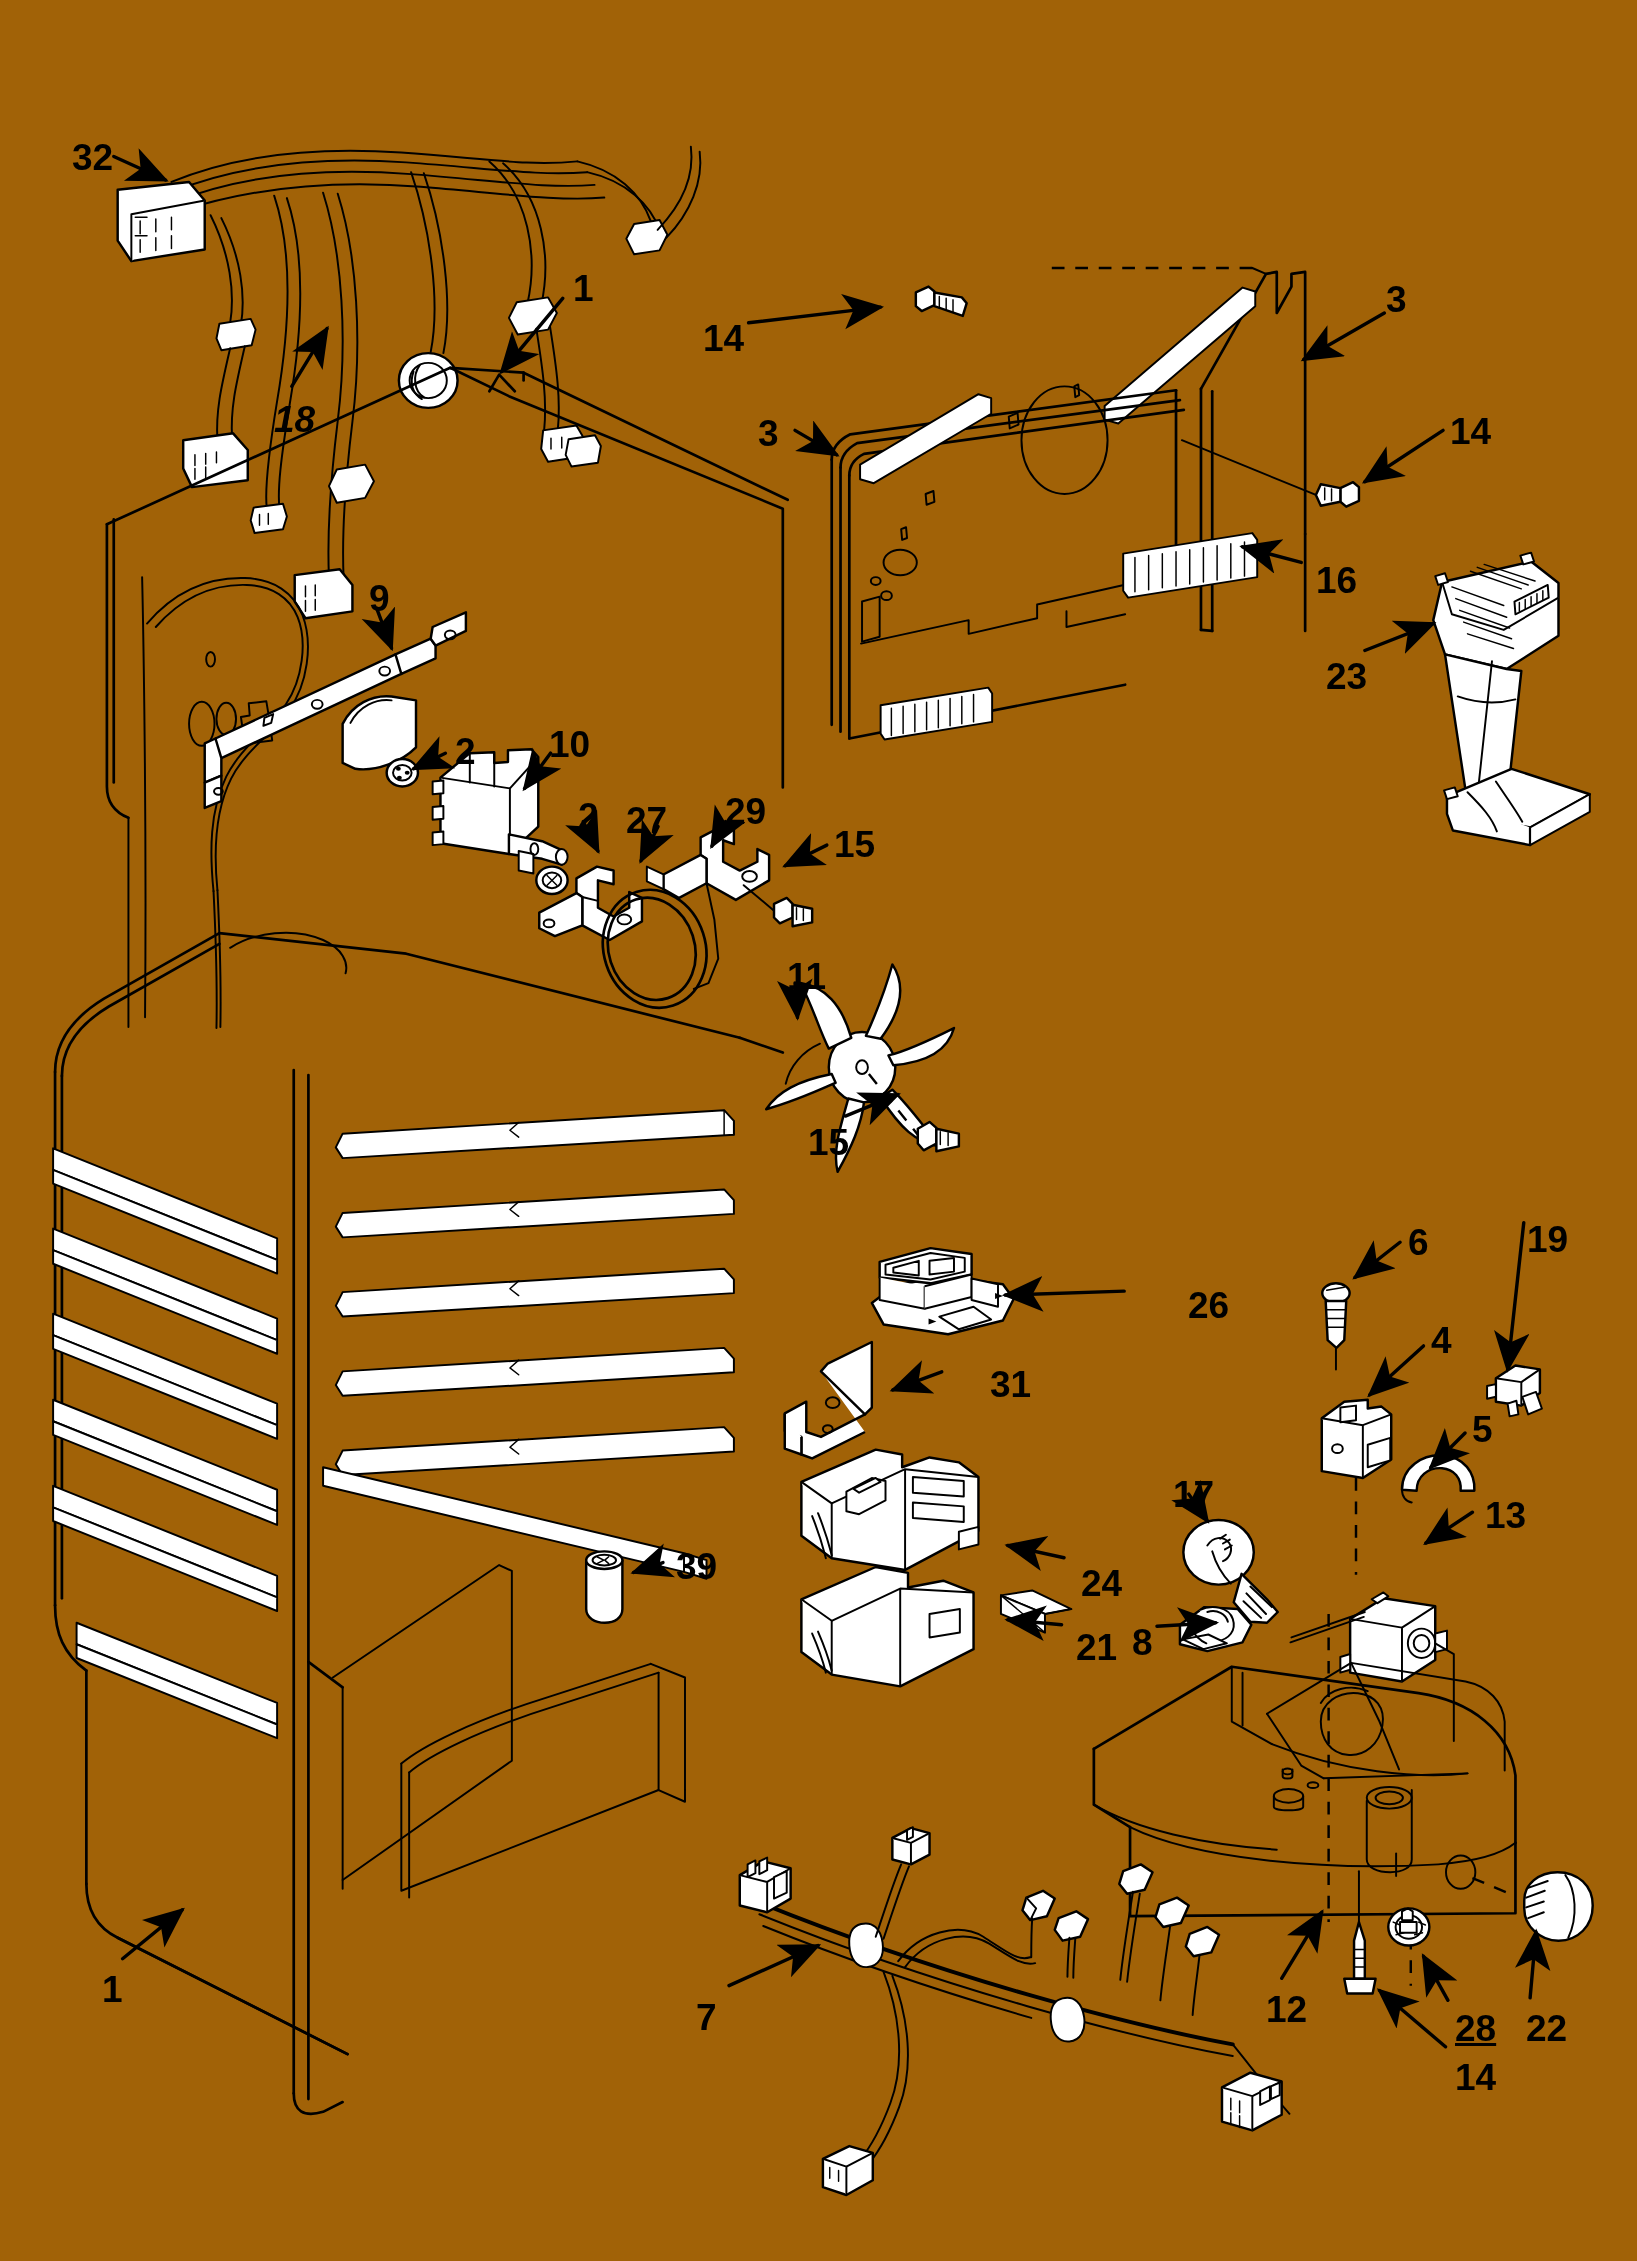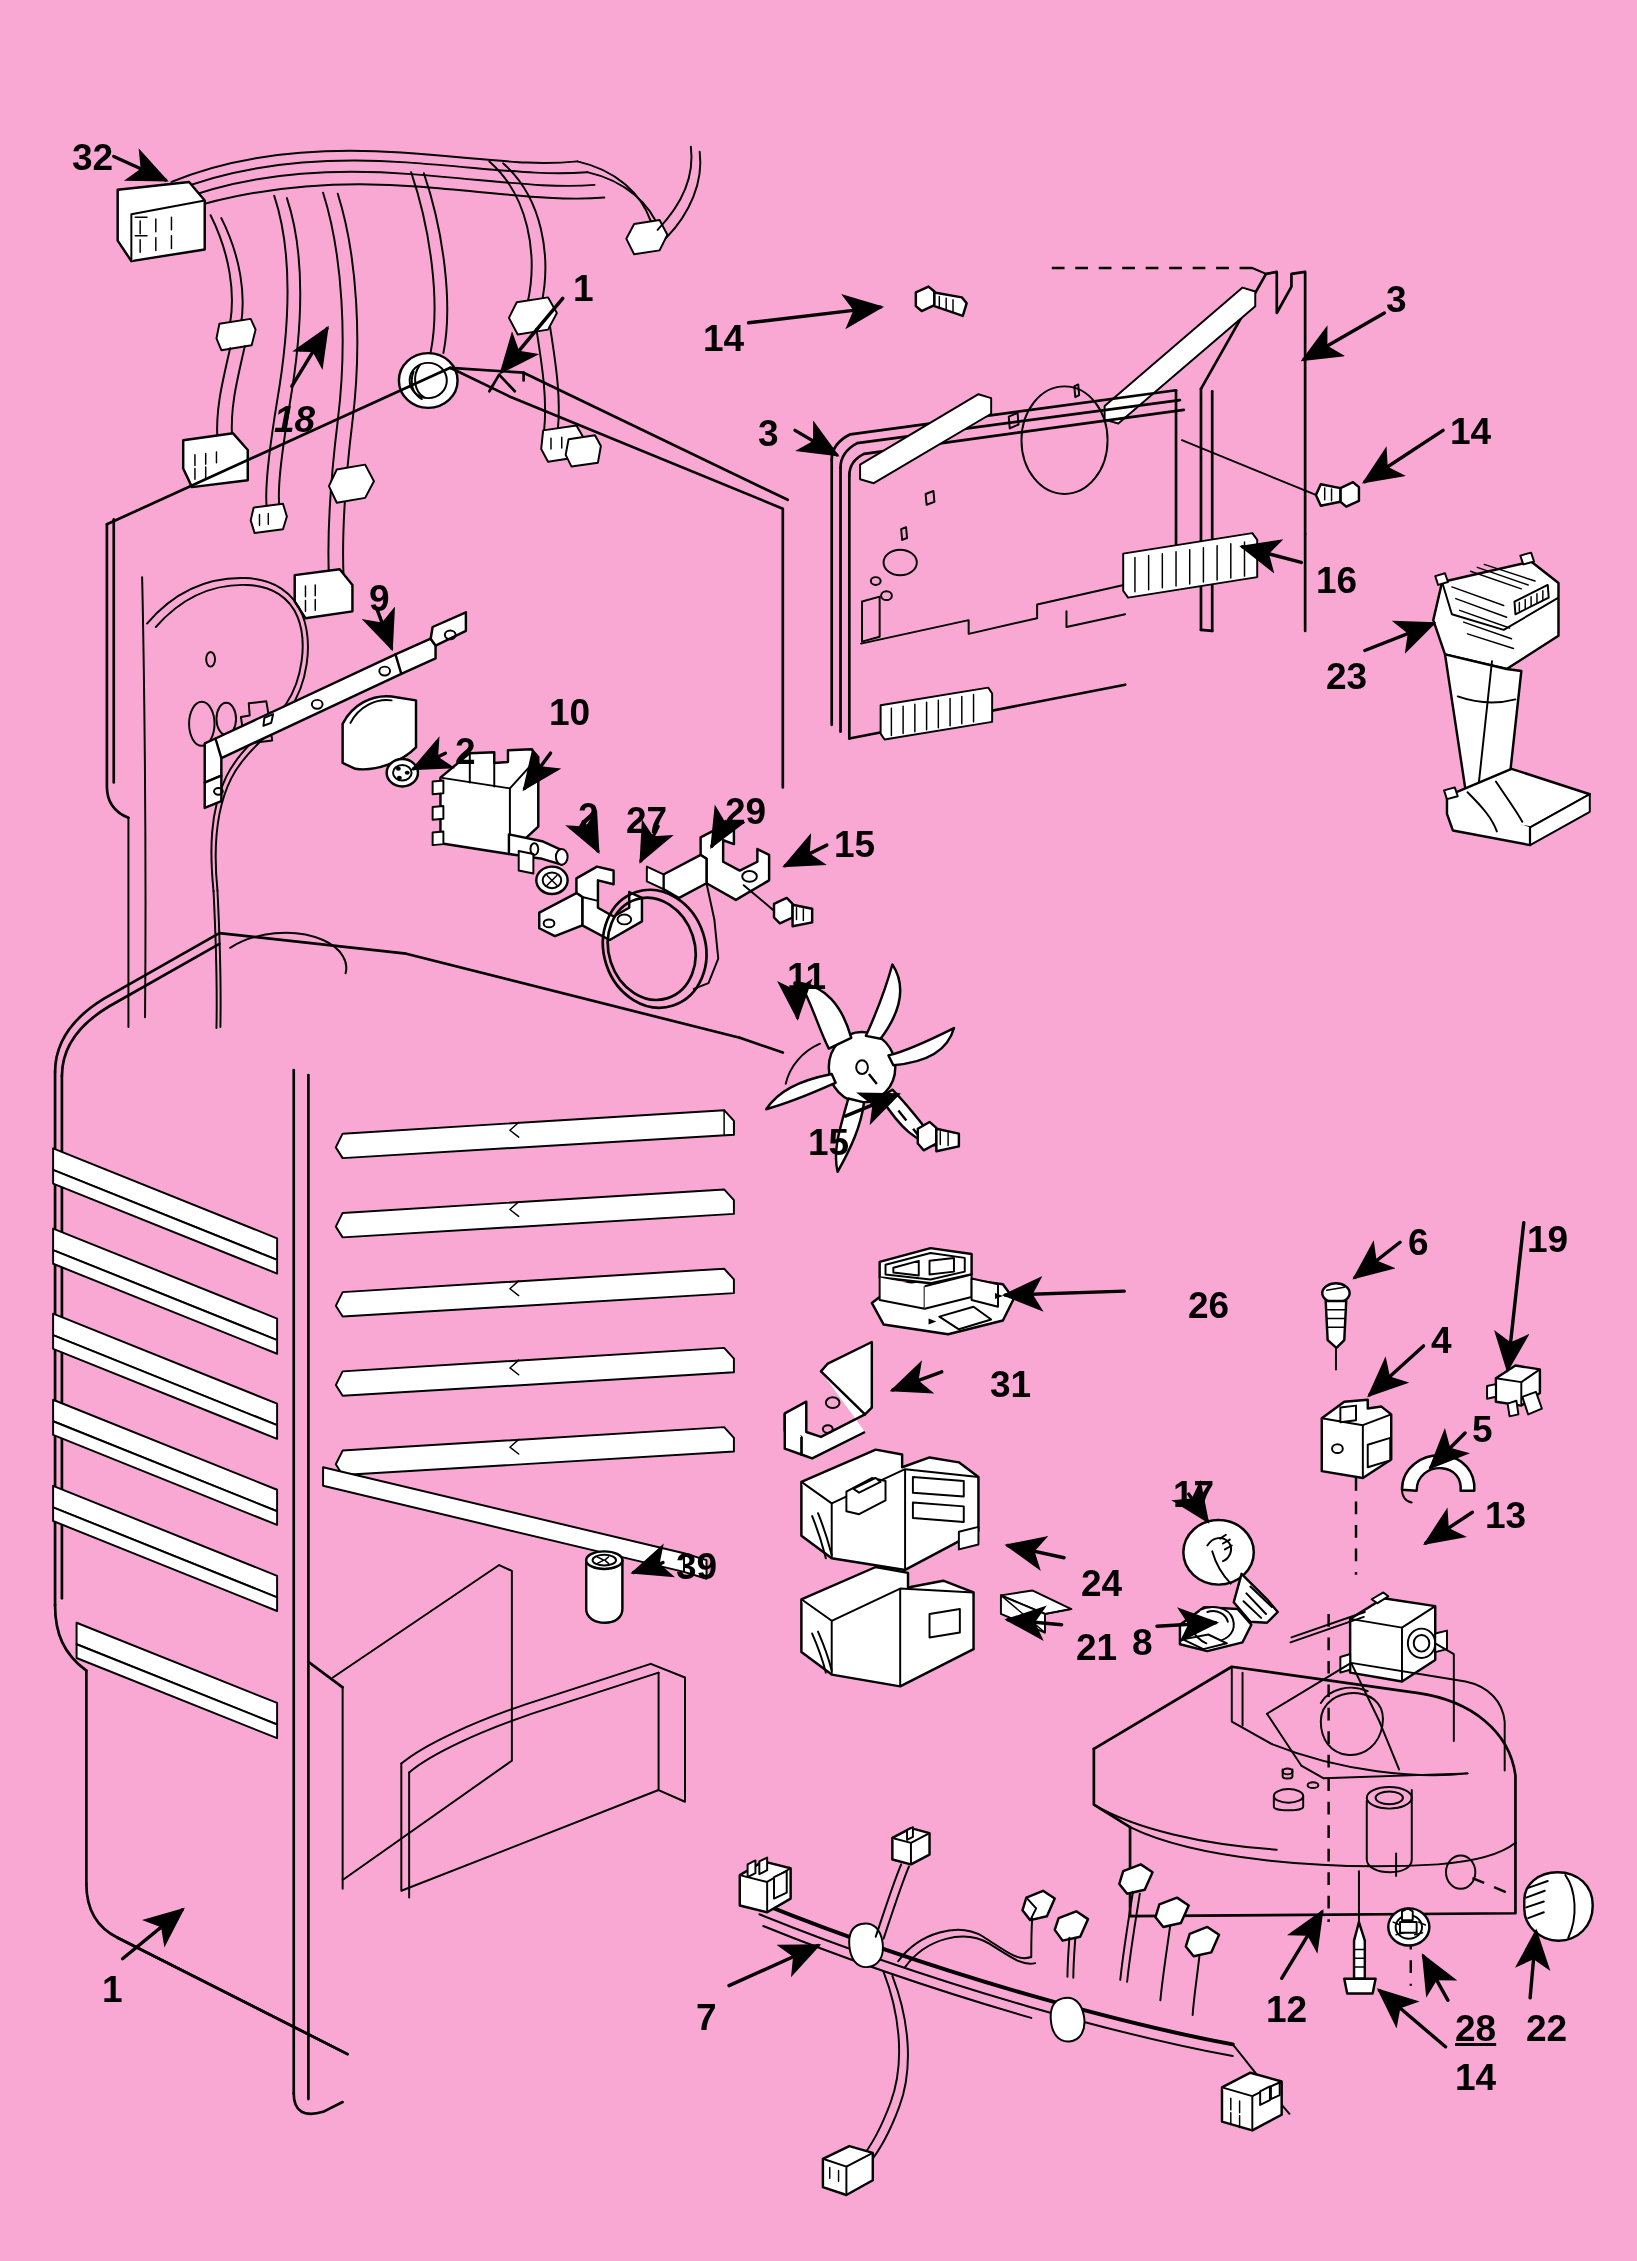--- a/index.html
+++ b/index.html
@@ -1,21 +1,21 @@
 <!DOCTYPE html>
 <html style="font-size:7.8px"><head>
 <meta charset="utf-8">
 <style>
   html,body{margin:0;padding:0;background:#ffffff;}
   body{font-family:"Liberation Sans",sans-serif;}
   #page{
     position:relative;
     width:1638px;
     height:2261px;
-    background:#f9a8d4;
+    background:#a16207;
     overflow:hidden;
   }
   #art{position:absolute;left:0;top:0;width:1638px;height:2261px;}
   .callout{
     position:absolute;
     font-family:"Liberation Sans",sans-serif;
     font-weight:700;
     color:#000000;
     line-height:1;
     white-space:nowrap;
@@ -688,21 +688,21 @@
   <div class="callout c-lg" style="left:274px;top:401px;font-style:italic;">18</div>
   <div class="callout c-lg" style="left:573px;top:270px;">1</div>
   <div class="callout c-lg" style="left:703px;top:320px;">14</div>
   <div class="callout c-lg" style="left:1386px;top:281px;">3</div>
   <div class="callout c-lg" style="left:758px;top:415px;">3</div>
   <div class="callout c-lg" style="left:1450px;top:413px;">14</div>
   <div class="callout c-lg" style="left:1316px;top:562px;">16</div>
   <div class="callout c-lg" style="left:1326px;top:658px;">23</div>
   <div class="callout c-lg" style="left:369px;top:580px;">9</div>
   <div class="callout c-lg" style="left:455px;top:733px;">2</div>
-  <div class="callout c-lg" style="left:549px;top:694px;">10</div>
+  <div class="callout c-lg" style="left:549px;top:726px;">10</div>
   <div class="callout c-lg" style="left:578px;top:798px;">2</div>
   <div class="callout c-lg" style="left:626px;top:802px;">27</div>
   <div class="callout c-lg" style="left:725px;top:793px;">29</div>
   <div class="callout c-lg" style="left:834px;top:826px;">15</div>
   <div class="callout c-lg" style="left:787px;top:958px;">11</div>
   <div class="callout c-lg" style="left:808px;top:1124px;">15</div>
   <div class="callout c-lg" style="left:1140px;top:1287px;margin-left:48px;">26</div>
   <div class="callout c-lg" style="left:1408px;top:1224px;">6</div>
   <div class="callout c-lg" style="left:1527px;top:1198px;margin-top:23px;">19</div>
   <div class="callout c-lg" style="left:1431px;top:1322px;">4</div>

